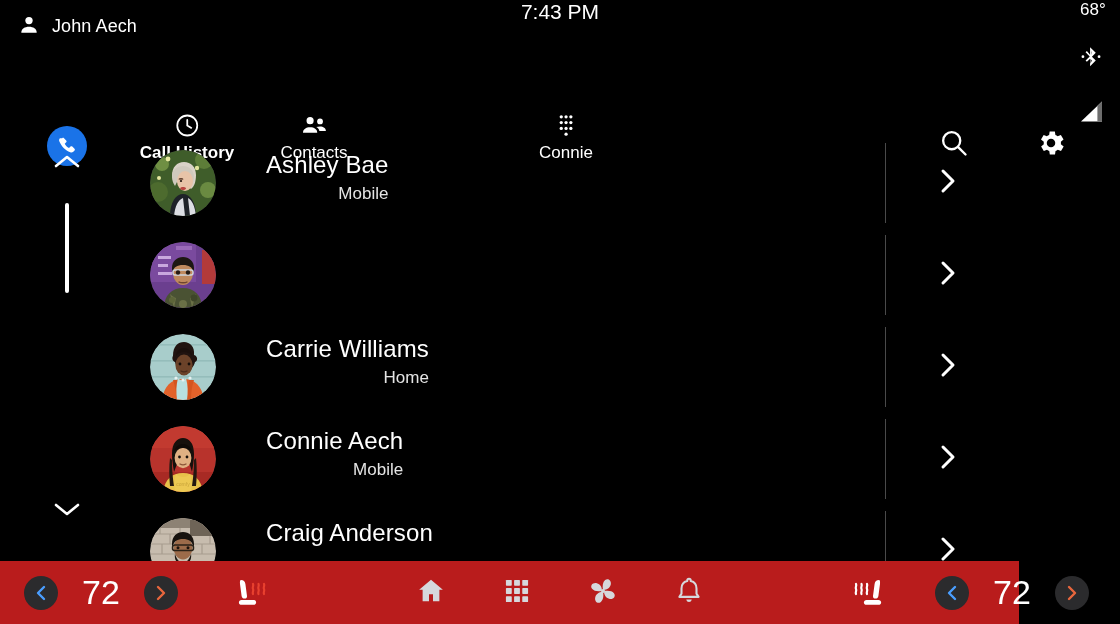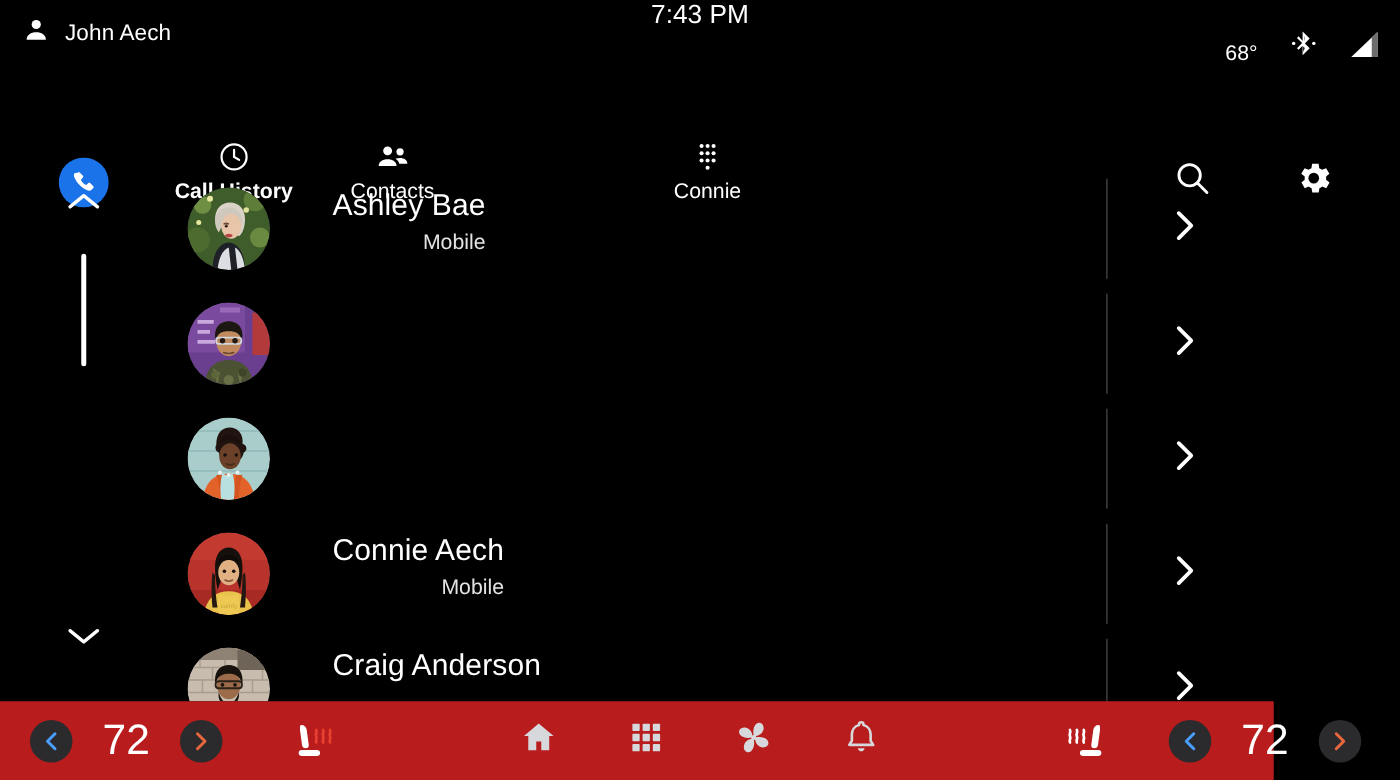--- a/index.html
+++ b/index.html
@@ -10,21 +10,21 @@
     -webkit-font-smoothing:antialiased;
   }
   #screen{ position:relative; width:1120px; height:624px; background:#000; }
 
   
   #status-bar{ position:absolute; left:0; top:0; width:1120px; height:53px; }
   #status-left{ position:absolute; left:18px; top:0; height:53px; display:flex; align-items:center; gap:12px; }
   #status-user-name{ font-size:18px; font-weight:400; color:#fff; letter-spacing:.1px; }
   #status-clock{ position:absolute; left:0; top:0; width:1120px; height:53px;
     display:flex; align-items:flex-start; justify-content:center; font-size:21px; color:#fff; }
-  #status-right{ position:absolute; right:14px; top:0; height:53px; display:flex; align-items:flex-end; gap:26px; }
+  #status-right{ position:absolute; right:14px; top:0; height:53px; display:flex; align-items:flex-start; gap:26px;flex-direction:column; }
   #status-temp{ font-size:17px; color:#fff; }
 
   
   #tab-bar{ position:absolute; left:0; top:53px; width:1120px; height:84px; }
   #app-badge{ position:absolute; left:47px; top:73px; width:40px; height:40px;
     border-radius:50%; display:flex; align-items:center; justify-content:center; }
   .tab{ position:absolute; top:59px; display:flex; flex-direction:column;
         align-items:center; gap:5px; cursor:pointer; }
   .tab .tab-icon{ height:26px; display:flex; align-items:center; justify-content:center; }
   .tab .tab-label{ font-size:17px; color:#fff; white-space:nowrap; }
@@ -298,20 +298,24 @@
               <path d="M26 22c0-5 4-8 8-8s8 3 8 8c-2-3-5-4-8-4s-6 1-8 4z" fill="#1a0f0c"></path>
               <circle cx="30" cy="30" r="1.4" fill="#150d09"></circle>
                 <circle cx="39" cy="30" r="1.4" fill="#150d09"></circle>
               <path d="M31 37c1.6 1 4.4 1 6 0" fill="none" stroke="#4a2a1a" stroke-width="1.3" stroke-linecap="round"></path>
               <circle cx="26" cy="44" r="1.6" fill="#e8f2f2"></circle>
                 <circle cx="33" cy="46" r="1.6" fill="#e8f2f2"></circle>
               <circle cx="40" cy="44" r="1.6" fill="#e8f2f2"></circle>
             </g>
           </svg>
         </div>
+        <div class="contact-text">
+          <div class="contact-name">Carrie Williams</div>
+          <div class="contact-subtitle">Home</div>
+        </div>
         <div class="row-divider"></div>
         <div class="row-chevron">
           <svg width="18" height="28" viewBox="0 0 18 28">
             <path d="M4 4l10 10L4 24" fill="none" stroke="#fff" stroke-width="3" stroke-linecap="round" stroke-linejoin="round"></path>
           </svg>
         </div>
       </div>
 
       <div class="contact-row">
         <div class="contact-avatar">

